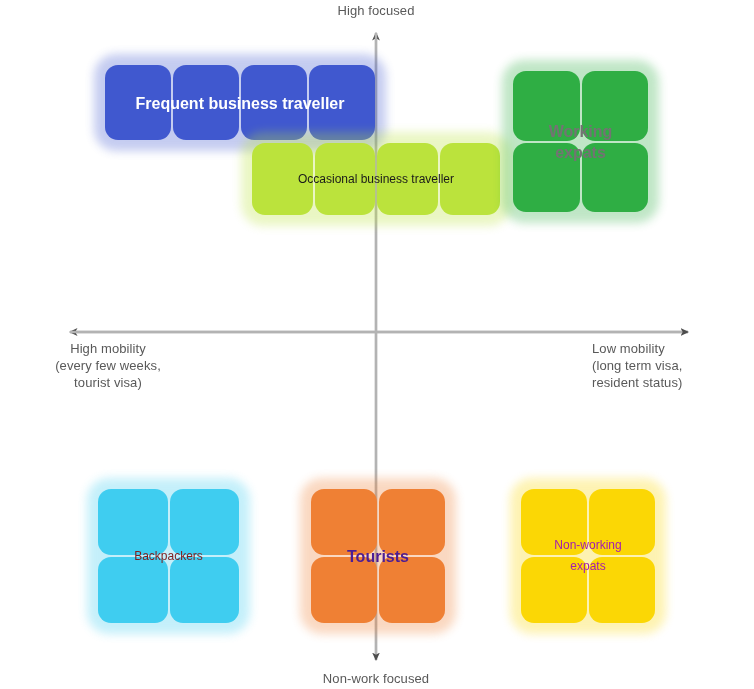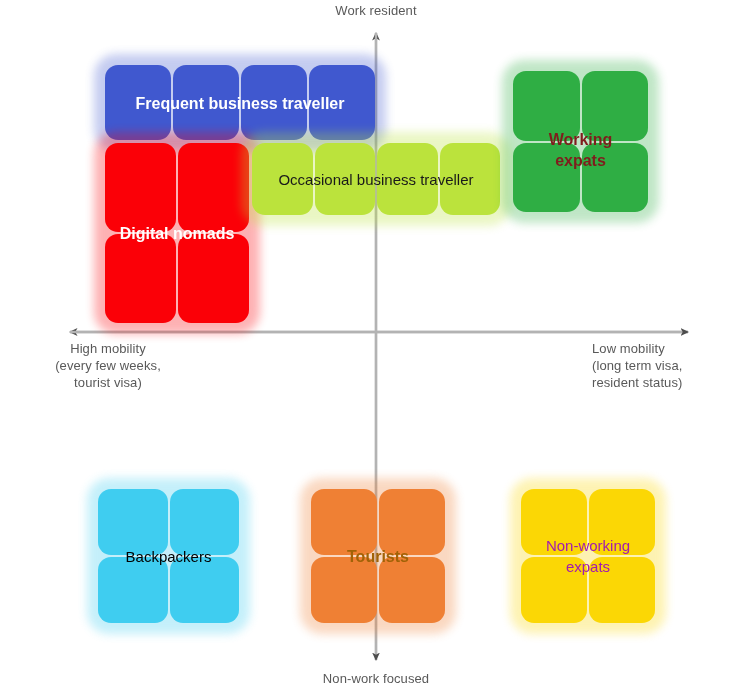--- a/index.html
+++ b/index.html
@@ -83,42 +83,42 @@
     top: 50%;
     transform: translateY(-50%);
     text-align: center;
     font-size: 16px;
     line-height: 21px;
     font-weight: bold;
     font-family: "Liberation Sans", sans-serif;
     white-space: pre-line;
     pointer-events: none;
   }
-  .seg .caption.thin { font-weight: normal; font-size: 15px; }
+  .seg .caption.thin { font-weight: normal; font-size: 12px; }
 </style>
 </head>
 <body>
 
 <div id="canvas">
 
   <svg class="axis-svg" viewBox="0 0 754 689" width="754" height="689">
     <defs>
       <marker id="arrHead" markerWidth="9" markerHeight="9" refX="7.5" refY="4.5" orient="auto" markerUnits="userSpaceOnUse">
         <path d="M0,0.6 L8.5,4.5 L0,8.4 L2.2,4.5 Z" fill="#4d4d4d"></path>
       </marker>
     </defs>
 
     <line x1="376" y1="660" x2="376" y2="33" stroke="#b3b3b3" stroke-width="2.4" marker-end="url(#arrHead)"></line>
     <line x1="376" y1="33" x2="376" y2="660" stroke="#b3b3b3" stroke-width="2.4" marker-end="url(#arrHead)"></line>
 
     <line x1="688" y1="332" x2="70" y2="332" stroke="#b3b3b3" stroke-width="2.4" marker-end="url(#arrHead)"></line>
     <line x1="70" y1="332" x2="688" y2="332" stroke="#b3b3b3" stroke-width="2.4" marker-end="url(#arrHead)"></line>
   </svg>
 
-  <div class="axis-label center" style="left:286px; top:2px; width:180px;">Work resident</div>
+  <div class="axis-label center" style="left:286px; top:2px; width:180px;">High focused</div>
 
   <div class="axis-label left" style="left:8px; top:340px; width:200px;">High mobility
 (every few weeks,
 tourist visa)</div>
 
   <div class="axis-label center" style="left:286px; top:670px; width:180px;">Non-work focused</div>
 
   <div class="axis-label right" style="left:592px; top:340px; width:160px;">Low mobility
 (long term visa,
 resident status)</div>
@@ -127,70 +127,60 @@
       <div class="seg" style="left: 105px; top: 65px; width: 270px; height: 75px;">
         <div class="halo" style="background: rgb(64, 88, 207);"></div>
         <div class="tiles" style="grid-template-columns: repeat(4, 1fr); grid-template-rows: repeat(1, 1fr);">
           <div class="tile" style="background: rgb(64, 88, 207);"></div>
           <div class="tile" style="background: rgb(64, 88, 207);"></div>
           <div class="tile" style="background: rgb(64, 88, 207);"></div>
           <div class="tile" style="background: rgb(64, 88, 207);"></div>
         </div>
         <div class="caption" style="color: rgb(255, 255, 255);">Frequent business traveller</div>
       </div>
-      <div class="seg" style="left: 105px; top: 143px; width: 144px; height: 180px;">
-        <div class="halo" style="background: rgb(251, 0, 7);"></div>
-        <div class="tiles" style="grid-template-columns: repeat(2, 1fr); grid-template-rows: repeat(2, 1fr);">
-          <div class="tile" style="background: rgb(251, 0, 7);"></div>
-          <div class="tile" style="background: rgb(251, 0, 7);"></div>
-          <div class="tile" style="background: rgb(251, 0, 7);"></div>
-          <div class="tile" style="background: rgb(251, 0, 7);"></div>
-        </div>
-        <div class="caption" style="color: rgb(255, 255, 255);">Digital nomads</div>
-      </div>
       <div class="seg" style="left: 252px; top: 143px; width: 248px; height: 72px;">
         <div class="halo" style="background: rgb(187, 227, 60);"></div>
         <div class="tiles" style="grid-template-columns: repeat(4, 1fr); grid-template-rows: repeat(1, 1fr);">
           <div class="tile" style="background: rgb(187, 227, 60);"></div>
           <div class="tile" style="background: rgb(187, 227, 60);"></div>
           <div class="tile" style="background: rgb(187, 227, 60);"></div>
           <div class="tile" style="background: rgb(187, 227, 60);"></div>
         </div>
         <div class="caption thin" style="color: rgb(26, 26, 26);">Occasional business traveller</div>
       </div>
       <div class="seg" style="left: 513px; top: 71px; width: 135px; height: 141px;">
         <div class="halo" style="background: rgb(47, 174, 68);"></div>
         <div class="tiles" style="grid-template-columns: repeat(2, 1fr); grid-template-rows: repeat(2, 1fr);">
           <div class="tile" style="background: rgb(47, 174, 68);"></div>
           <div class="tile" style="background: rgb(47, 174, 68);"></div>
           <div class="tile" style="background: rgb(47, 174, 68);"></div>
           <div class="tile" style="background: rgb(47, 174, 68);"></div>
         </div>
-        <div class="caption" style="color: #7f1d1d; margin-top: 8px;">Working
+        <div class="caption" style="color: #737373;">Working
 expats</div>
       </div>
       <div class="seg" style="left: 98px; top: 489px; width: 141px; height: 134px;">
         <div class="halo" style="background: rgb(63, 205, 240);"></div>
         <div class="tiles" style="grid-template-columns: repeat(2, 1fr); grid-template-rows: repeat(2, 1fr);">
           <div class="tile" style="background: rgb(63, 205, 240);"></div>
           <div class="tile" style="background: rgb(63, 205, 240);"></div>
           <div class="tile" style="background: rgb(63, 205, 240);"></div>
           <div class="tile" style="background: rgb(63, 205, 240);"></div>
         </div>
-        <div class="caption thin" style="color: #000000;">Backpackers</div>
+        <div class="caption thin" style="color: #7f1d1d;">Backpackers</div>
       </div>
       <div class="seg" style="left: 311px; top: 489px; width: 134px; height: 134px;">
         <div class="halo" style="background: rgb(239, 128, 52);"></div>
         <div class="tiles" style="grid-template-columns: repeat(2, 1fr); grid-template-rows: repeat(2, 1fr);">
           <div class="tile" style="background: rgb(239, 128, 52);"></div>
           <div class="tile" style="background: rgb(239, 128, 52);"></div>
           <div class="tile" style="background: rgb(239, 128, 52);"></div>
           <div class="tile" style="background: rgb(239, 128, 52);"></div>
         </div>
-        <div class="caption" style="color: #a16207;">Tourists</div>
+        <div class="caption" style="color: #4c1d95;">Tourists</div>
       </div>
       <div class="seg" style="left: 521px; top: 489px; width: 134px; height: 134px;">
         <div class="halo" style="background: rgb(251, 215, 5);"></div>
         <div class="tiles" style="grid-template-columns: repeat(2, 1fr); grid-template-rows: repeat(2, 1fr);">
           <div class="tile" style="background: rgb(251, 215, 5);"></div>
           <div class="tile" style="background: rgb(251, 215, 5);"></div>
           <div class="tile" style="background: rgb(251, 215, 5);"></div>
           <div class="tile" style="background: rgb(251, 215, 5);"></div>
         </div>
         <div class="caption thin" style="color: #a21caf;">Non-working

